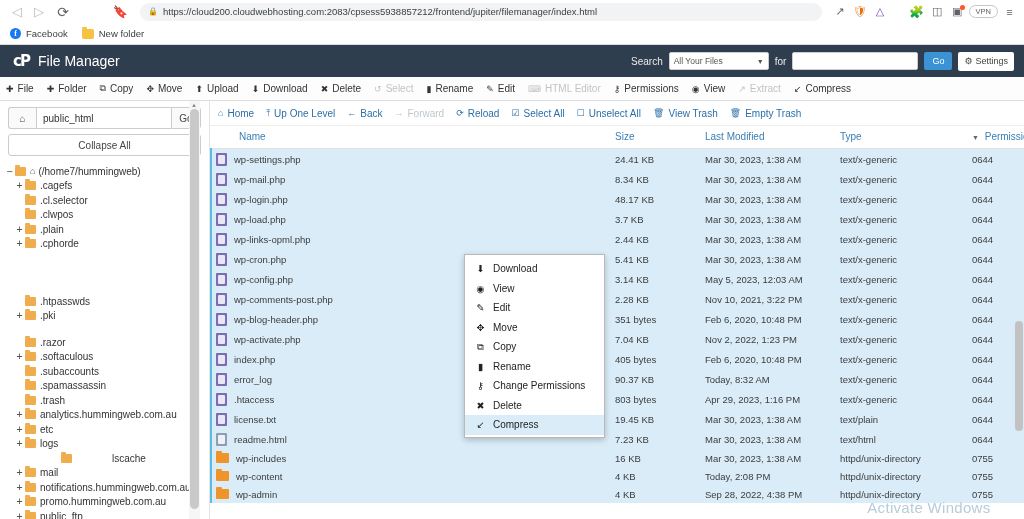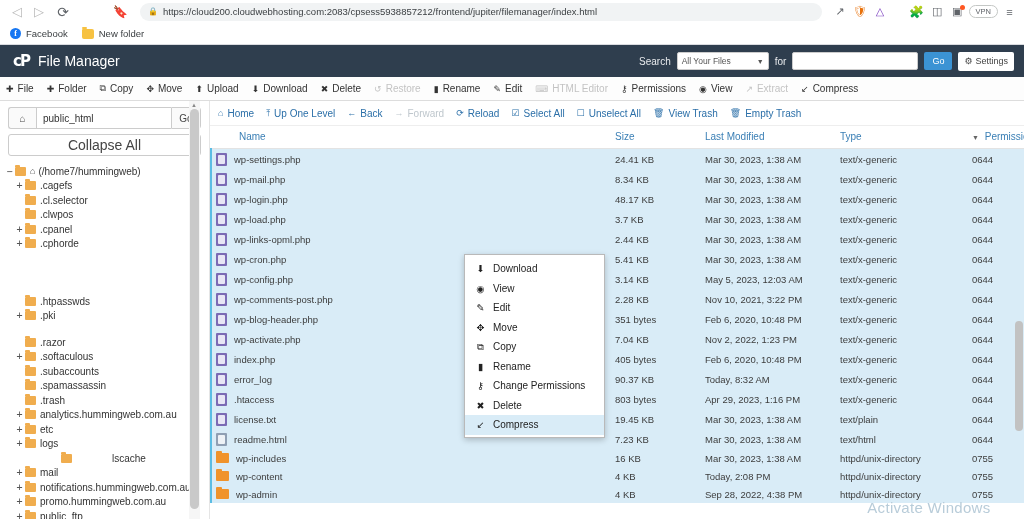--- a/index.html
+++ b/index.html
@@ -60,21 +60,21 @@
   .cp-logo {
     width: 22px; height: 20px; display: flex; align-items: center;
     justify-content: center; font-weight: bold; font-size: 15px; color: #fff;
     font-family: "DejaVu Sans", sans-serif; letter-spacing: -2px;
   }
   .cp-title { font-size: 14px; margin-left: 6px; color: #fff; }
   .cp-header-right { margin-left: auto; display: flex; align-items: center; gap: 6px; font-size: 10px; }
   .cp-header-right .lbl { color: #e8eaed; }
   .hdr-select {
     height: 18px; background: #fff; border: 1px solid #ccc; border-radius: 2px;
-    font-size: 8.5px; color: #555; width: 92px; padding: 0 4px;
+    font-size: 8.5px; color: #555; width: 100px; padding: 0 4px;
     display: flex; align-items: center; justify-content: space-between;
   }
   .hdr-input { height: 18px; width: 126px; background: #fff; border: 1px solid #ccc; border-radius: 2px; }
   .go-btn { height: 18px; background: #3b93d4; color: #fff; font-size: 9px;
     padding: 0 8px; display: flex; align-items: center; border-radius: 2px; }
   .settings-btn { height: 19px; background: #fff; color: #444; font-size: 9px;
     padding: 0 6px; display: flex; align-items: center; gap: 3px; border-radius: 2px; }
 
   
   #main-toolbar {
@@ -93,21 +93,21 @@
      border-right: 1px solid #e5e5e5;}
   .path-row { display: flex; align-items: center; padding: 0 8px; gap: 0; }
   .home-box { width: 28px; height: 22px; border: 1px solid #ccc; border-right: none;
     border-radius: 3px 0 0 3px; display: flex; align-items: center; justify-content: center;
     font-size: 10px; color: #444; background: #fafafa; }
   .path-input { flex: 1; height: 22px; border: 1px solid #ccc; border-right: none;
     font-size: 10px; padding: 0 6px; display: flex; align-items: center; color: #333; background:#fff;}
   .go-side { width: 30px; height: 22px; border: 1px solid #ccc; border-radius: 0 3px 3px 0;
     display: flex; align-items: center; justify-content: center; font-size: 10px; color: #444; background:#fafafa;}
   .collapse-btn { margin: 5px 8px 0 8px; height: 22px; border: 1px solid #ccc; border-radius: 3px;
-    display: flex; align-items: center; justify-content: center; font-size: 14px; color: #444; background: #fff;}
+    display: flex; align-items: center; justify-content: center; font-size: 10px; color: #444; background: #fff;}
   #tree { margin-top: 8px; padding-left: 4px; }
   .tnode { display: flex; align-items: center; height: 14.5px; font-size: 10px; color: #333; white-space: nowrap; }
   .tnode .plus { width: 11px; text-align: center; font-size: 10px; color: #555; font-family: "DejaVu Sans Mono", monospace; }
   .tnode .folder { width: 11px; height: 9px; background: #f0ad4e; border-radius: 1px;
     position: relative; margin-right: 4px; flex: none; }
   .tnode .folder::before { content:""; position:absolute; top:-2px; left:0; width:5px; height:2px;
     background:#f0ad4e; border-radius:1px 1px 0 0; }
   .tnode .homeico { margin-right: 3px; font-size: 9px; color: #333; }
   .tnode.bold { font-weight: bold; }
   #side-scroll { position: absolute; right: 9px; top: 0; width: 11px; height: 439px; background: #f6f6f6; }
@@ -251,21 +251,21 @@
     <div class="tb-item">
       <span class="tb-ico">⬇</span>
       <span>Download</span>
     </div>
     <div class="tb-item">
       <span class="tb-ico">✖</span>
       <span>Delete</span>
     </div>
     <div class="tb-item disabled">
       <span class="tb-ico">↺</span>
-      <span>Restore</span>
+      <span>Select</span>
     </div>
     <div class="tb-item">
       <span class="tb-ico">▮</span>
       <span>Rename</span>
     </div>
     <div class="tb-item">
       <span class="tb-ico">✎</span>
       <span>Edit</span>
     </div>
     <div class="tb-item disabled">
@@ -317,21 +317,21 @@
           <span>.cl.selector</span>
         </div>
         <div class="tnode" style="padding-left: 10px;">
           <span class="plus"></span>
           <span class="folder"></span>
           <span>.clwpos</span>
         </div>
         <div class="tnode" style="padding-left: 10px;">
           <span class="plus">+</span>
           <span class="folder"></span>
-          <span>.cpanel</span>
+          <span>.plain</span>
         </div>
         <div class="tnode" style="padding-left: 10px;">
           <span class="plus">+</span>
           <span class="folder"></span>
           <span>.cphorde</span>
         </div>
         <div class="tnode" style="padding-left: 10px; margin-top: 43px;">
           <span class="plus"></span>
           <span class="folder"></span>
           <span>.htpasswds</span>

